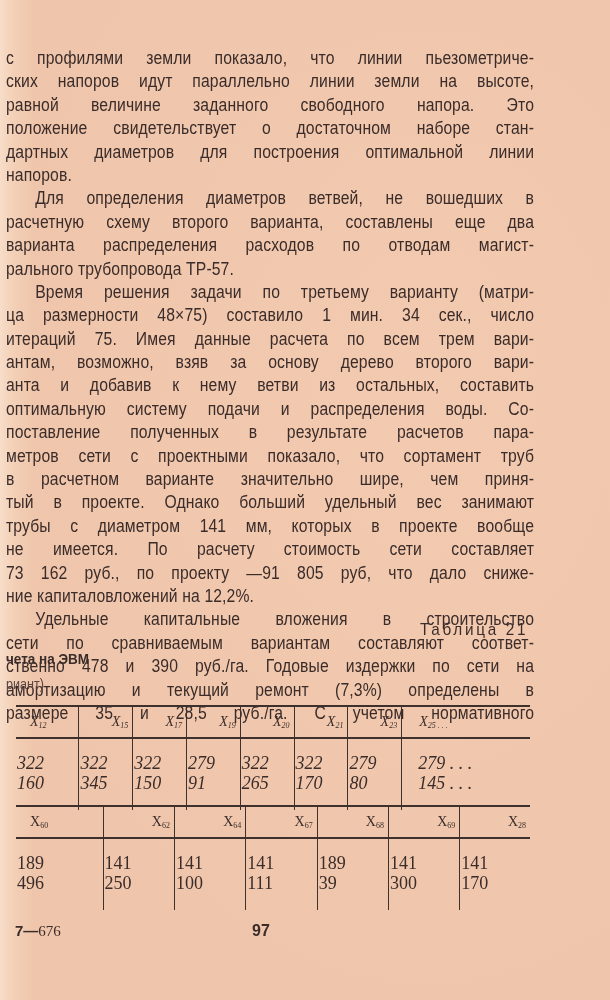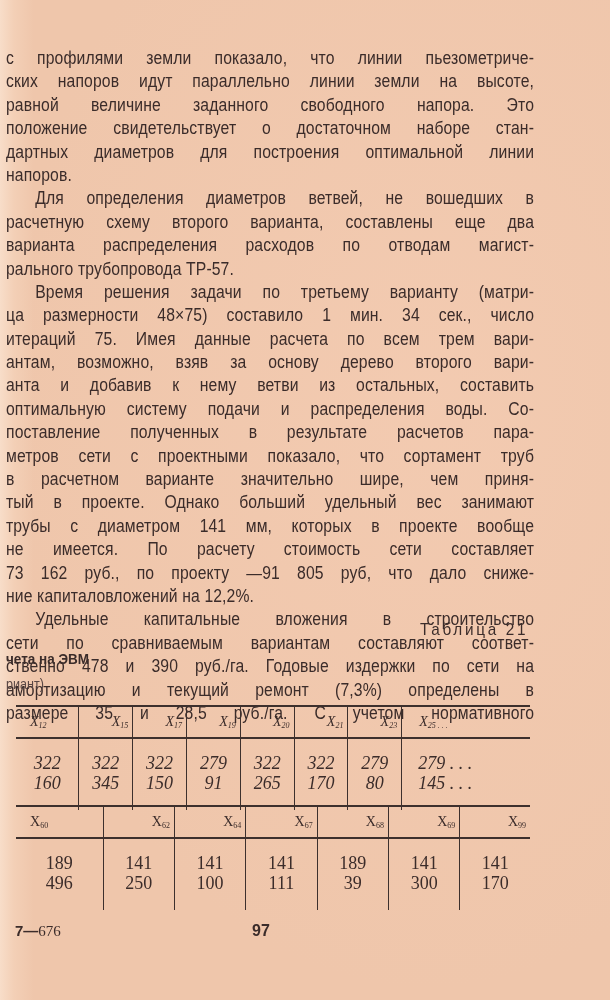--- a/index.html
+++ b/index.html
@@ -39,21 +39,21 @@
       font-family: "Liberation Sans", sans-serif; transform: scaleX(0.9); transform-origin: left top;
     }
     .data-table { position: absolute; left: 16px; width: 514px; border-collapse: collapse; }
     .data-table th {
       font-weight: normal; font-size: 14px; height: 30px; text-align: right;
       border-top: 2.5px solid #3d302d; border-bottom: 2.5px solid #3d302d;
       border-left: 1.5px solid #3d302d; padding: 0 4px;
     }
     .data-table th:first-child { border-left: none; text-align: left; padding-left: 14px; }
     .data-table td {
-      font-size: 18px; line-height: 20px; text-align: center; vertical-align: top;
+      font-size: 18px; line-height: 20px; text-align: left; vertical-align: top;
       padding-top: 14px; height: 56px; border-left: 1.5px solid #3d302d;
       transform-origin: center;
     }
     .data-table td:first-child { border-left: none; }
     .data-table sub { font-size: 8px; vertical-align: -2px; }
     .t1 { top: 705px; font-style: italic; }
     .t2 { top: 805px; }
     .cell-num { display: block; font-stretch: condensed; }
     .footer-left {
       position: absolute; left: 15px; top: 922px; font-size: 15px;
@@ -159,21 +159,21 @@
 
   <table class="data-table t2">
     <thead>
       <tr>
         <th><span>X</span><sub>60</sub></th>
         <th><span>X</span><sub>62</sub></th>
         <th><span>X</span><sub>64</sub></th>
         <th><span>X</span><sub>67</sub></th>
         <th><span>X</span><sub>68</sub></th>
         <th><span>X</span><sub>69</sub></th>
-        <th><span>X</span><sub>99</sub></th>
+        <th><span>X</span><sub>28</sub></th>
       </tr>
     </thead>
     <tbody>
       <tr>
         <td>
             <span class="cell-num">189</span>
             <span class="cell-num">496</span>
           </td>
         <td>
             <span class="cell-num">141</span>

